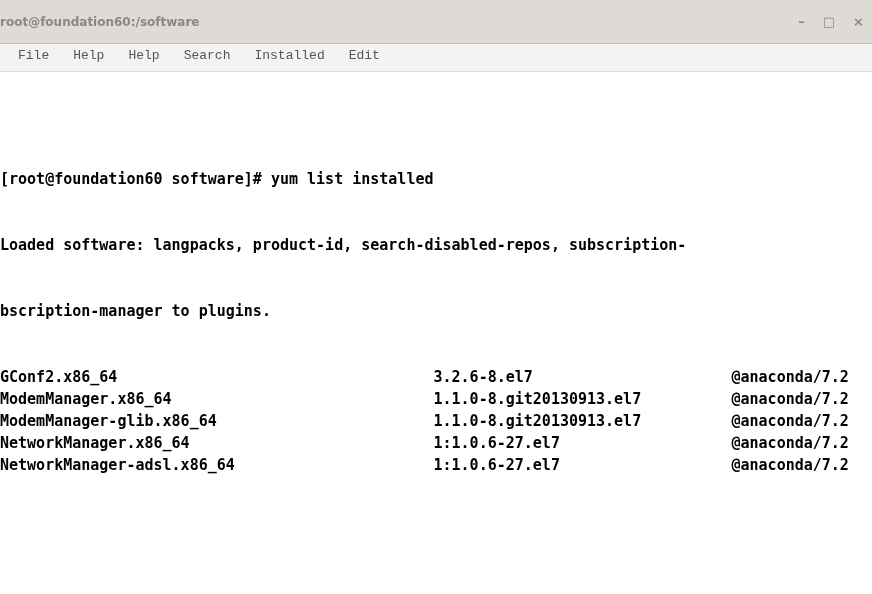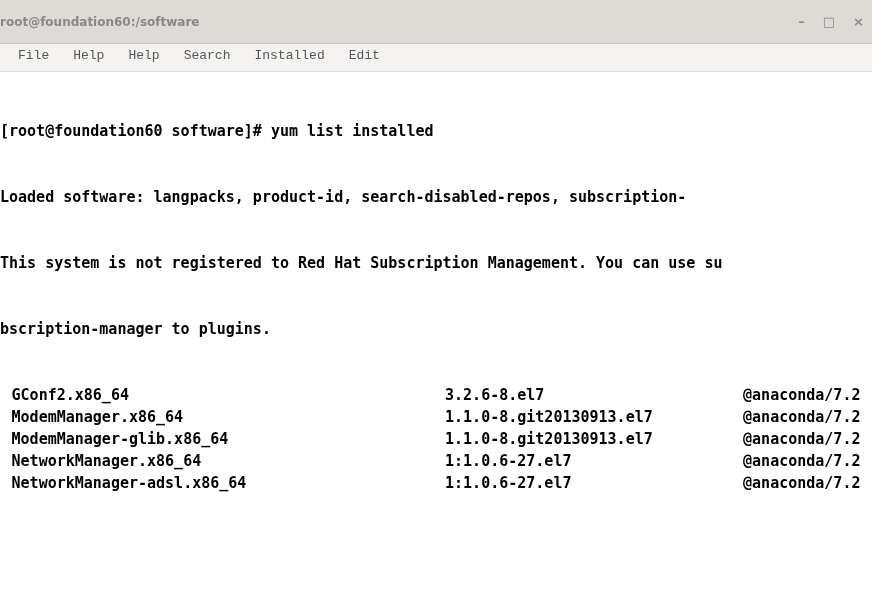--- a/index.html
+++ b/index.html
@@ -63,24 +63,24 @@
       font-size: 15px;
       font-weight: bold;
       line-height: 22px;
       padding: 4px 0 0 0;
       color: #000;
       white-space: pre;
       overflow: hidden;
     }
     .prompt-line {
       white-space: pre;
+      margin-top: 48px;
     }
     .pkg-row {
       white-space: pre;
-      text-align: center;
     }
   </style>
 </head>
 <body>
 
 <div class="titlebar">
   <span class="titlebar-title">root@foundation60:/software</span>
   <div class="titlebar-controls">
     <span>–</span>
     <span>□</span>
@@ -93,16 +93,15 @@
   <span class="menubar-item">Help</span>
   <span class="menubar-item">Help</span>
   <span class="menubar-item">Search</span>
   <span class="menubar-item">Installed</span>
   <span class="menubar-item">Edit</span>
 </div>
 
 <div class="terminal" id="terminal">
   <div class="prompt-line"><span>[root@foundation60 software]# </span><span>yum list installed</span></div>
   <div>Loaded software: langpacks, product-id, search-disabled-repos, subscription-</div>
-  <div>This system is not registered to Red Hat Subscription Management. You can use su</div>
   <div>bscription-manager to plugins.</div>
   <div id="pkglist"><div class="pkg-row">GConf2.x86_64                                   3.2.6-8.el7                      @anaconda/7.2</div><div class="pkg-row">ModemManager.x86_64                             1.1.0-8.git20130913.el7          @anaconda/7.2</div><div class="pkg-row">ModemManager-glib.x86_64                        1.1.0-8.git20130913.el7          @anaconda/7.2</div><div class="pkg-row">NetworkManager.x86_64                           1:1.0.6-27.el7                   @anaconda/7.2</div><div class="pkg-row">NetworkManager-adsl.x86_64                      1:1.0.6-27.el7                   @anaconda/7.2</div></div>
 </div>
 
 </body></html>

